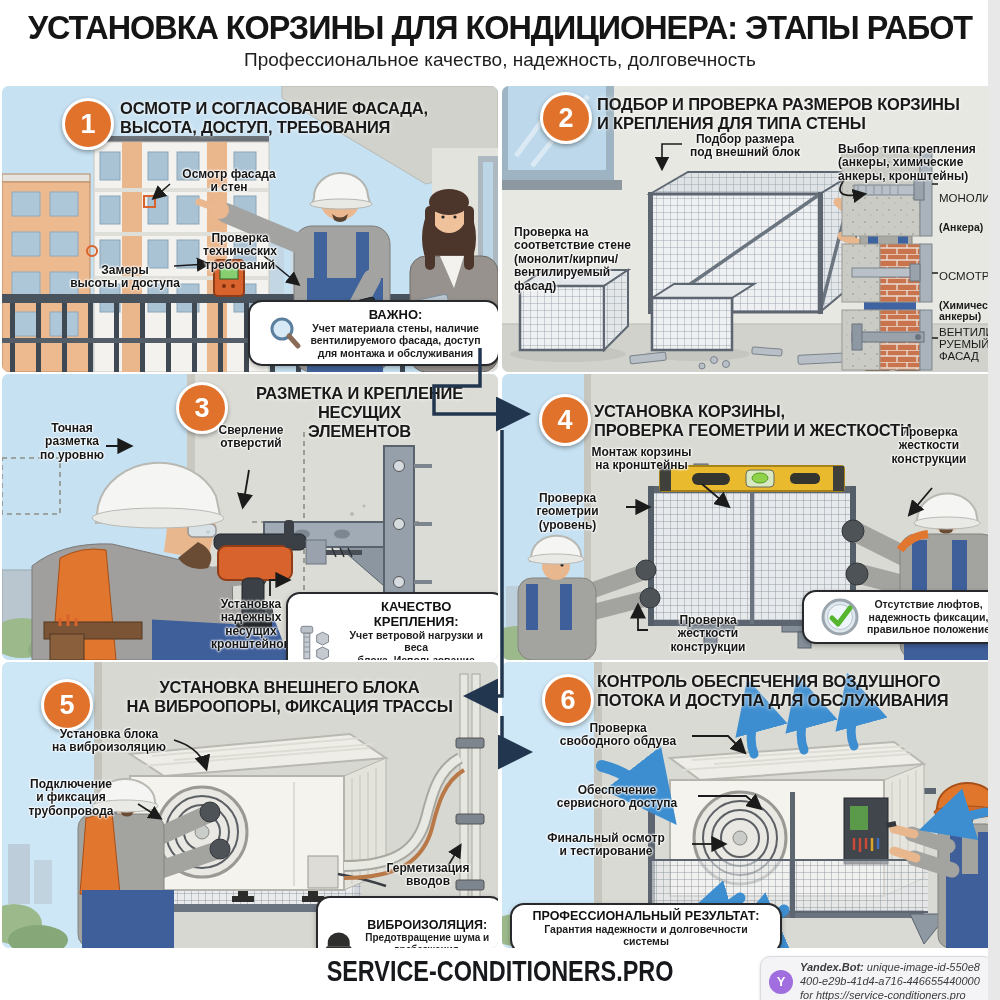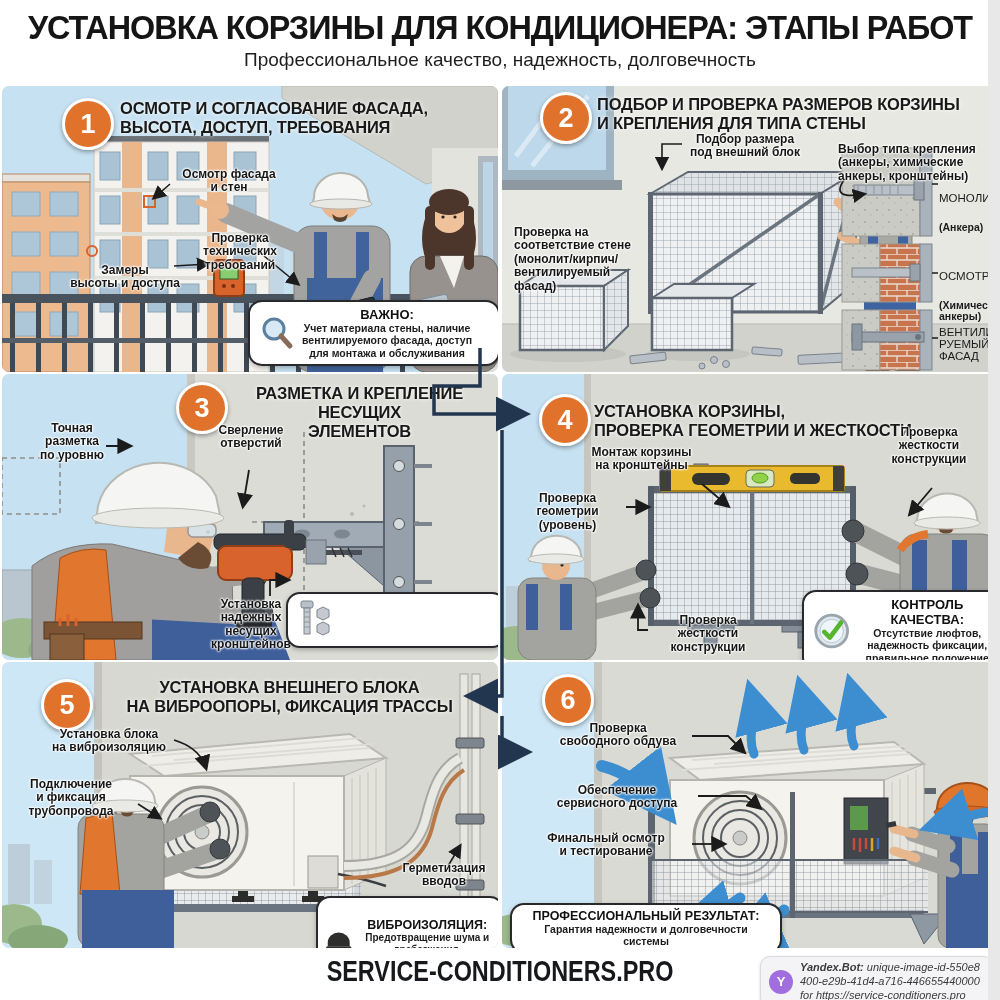--- a/index.html
+++ b/index.html
@@ -20,21 +20,21 @@
          box-shadow:0 2px 4px rgba(0,0,0,.35);display:flex;align-items:center;justify-content:center;
          color:#fff;font-size:27px;font-weight:700;z-index:4;}
   .ptitle{position:absolute;font-size:16.5px;line-height:1.16;font-weight:700;color:#191919;
           white-space:pre-line;z-index:4;letter-spacing:-.2px;
           text-shadow:0 0 3px rgba(255,255,255,.85),0 0 6px rgba(255,255,255,.6);}
   .lbl{position:absolute;font-size:12px;line-height:1.12;font-weight:700;color:#161616;white-space:pre-line;z-index:4;
        text-shadow:-1px 0 2px rgba(255,255,255,.9),1px 0 2px rgba(255,255,255,.9),0 -1px 2px rgba(255,255,255,.9),0 1px 2px rgba(255,255,255,.9);}
   .ctr{text-align:center}
   .callout{position:absolute;background:#fff;border:2.5px solid #27292c;border-radius:14px;
            box-shadow:0 2px 5px rgba(0,0,0,.25);display:flex;align-items:center;gap:7px;
-           padding:5px 9px;z-index:5;}
+           padding:5px 9px;z-index:5;justify-content:center;}
   .co-title{font-size:13px;font-weight:700;color:#111;text-align:center;}
   .co-body{font-size:10.5px;font-weight:700;line-height:1.18;color:#1c1c1c;text-align:center;white-space:pre-line;}
   .wt{position:absolute;left:437px;width:58px;z-index:4;white-space:pre-line;}
   .wt-name{font-size:11.5px;font-weight:400;line-height:1.05;white-space:pre-line;}
   .wt-detail{font-size:10.5px;font-weight:700;line-height:1.05;white-space:pre-line;}
   
   .ftr{position:absolute;left:0;top:948px;width:1000px;height:52px;background:#fff;}
   .brand{position:absolute;left:0;top:6px;width:1000px;text-align:center;font-size:30px;font-weight:700;
          letter-spacing:0;color:#16181b;transform:scaleX(.78);transform-origin:center;}
   .wm{position:absolute;right:7px;top:8px;width:215px;background:#f4f3f6;border:1px solid #dcdadf;
@@ -416,20 +416,26 @@
 несущих
 кронштейнов</div>
     <div class="callout" style="left:284px;top:218px;width:198px">
       <svg width="34" height="42" viewBox="0 0 34 42">
         <rect x="4" y="2" width="12" height="7" rx="2" fill="#b9c0c7" stroke="#7d858e"></rect>
         <rect x="7" y="9" width="6" height="26" fill="#c4cad0" stroke="#7d858e"></rect>
         <path d="M7,13 H13 M7,18 H13 M7,23 H13 M7,28 H13" stroke="#8d959d"></path>
         <polygon points="26,8 32,11 32,18 26,21 20,18 20,11" fill="#c4cad0" stroke="#7d858e"></polygon>
         <polygon points="26,23 32,26 32,33 26,36 20,33 20,26" fill="#c4cad0" stroke="#7d858e"></polygon>
       </svg>
+      <div>
+        <div class="co-title">КАЧЕСТВО КРЕПЛЕНИЯ:</div>
+        <div class="co-body">Учет ветровой нагрузки и веса
+блока. Использование
+сертифицированного крепежа</div>
+      </div>
     </div>
   </section>
 
   <section class="panel" id="p4">
     <svg class="scene" viewBox="0 0 496 286">
       <defs>
         <marker id="a4" markerWidth="9" markerHeight="9" refX="7" refY="4.5" orient="auto">
             <path d="M0,0L9,4.5L0,9z" fill="#1b1b1b"></path>
           </marker>
         <pattern id="s4m" width="7" height="7" patternUnits="userSpaceOnUse">
@@ -521,21 +527,20 @@
     <div class="lbl ctr" style="left:150px;top:240px;width:112px">Проверка
 жесткости
 конструкции</div>
     <div class="callout" style="left:300px;top:216px;width:184px">
       <svg width="40" height="40" viewBox="0 0 40 40">
         <circle cx="20" cy="20" r="17" fill="#dfe8ef" stroke="#9aa5ad" stroke-width="3"></circle>
         <circle cx="20" cy="20" r="12.5" fill="#eef6fb" stroke="#b9c4cc"></circle>
         <path d="M12,21 L18,27 L30,11" stroke="#56b52e" stroke-width="5" stroke-linecap="round" stroke-linejoin="round" fill="none"></path>
       </svg>
       <div>
-        <div class="co-title">КОНТРОЛЬ КАЧЕСТВА:</div>
         <div class="co-body">Отсутствие люфтов,
 надежность фиксации,
 правильное положение</div>
       </div>
     </div>
   </section>
 
   <section class="panel" id="p5">
     <svg class="scene" viewBox="0 0 496 286">
       <defs>
@@ -623,21 +628,21 @@
       <path d="M446,204 L458,184" stroke="#1b1b1b" stroke-width="1.6" fill="none" marker-end="url(#a5)"></path>
     </svg>
     <div class="badge" style="left:39px;top:17px">5</div>
     <div class="ptitle ctr" style="left:95px;top:16px;width:385px;text-align:center">УСТАНОВКА ВНЕШНЕГО БЛОКА
 НА ВИБРООПОРЫ, ФИКСАЦИЯ ТРАССЫ</div>
     <div class="lbl ctr" style="left:38px;top:66px;width:138px">Установка блока
 на виброизоляцию</div>
     <div class="lbl ctr" style="left:6px;top:116px;width:126px">Подключение
 и фиксация
 трубопровода</div>
-    <div class="lbl ctr" style="left:392px;top:200px;width:100px">Герметизация
+    <div class="lbl ctr" style="left:376px;top:200px;width:100px">Герметизация
 вводов</div>
     <div class="callout" style="left:314px;top:234px;width:170px;padding:20px 7px">
       <svg width="30" height="42" viewBox="0 0 30 42">
         <path d="M3,14 A12,11 0 0 1 27,14 L27,18 L3,18 Z" fill="#2e2e2c"></path>
         <rect x="1" y="18" width="28" height="5" rx="2" fill="#2e2e2c"></rect>
         <rect x="11" y="23" width="8" height="16" fill="#9aa3ad" stroke="#555"></rect>
         <path d="M11,27 H19 M11,31 H19 M11,35 H19" stroke="#555"></path>
       </svg>
       <div>
         <div class="co-title" style="font-size:12.5px">ВИБРОИЗОЛЯЦИЯ:</div>
@@ -721,20 +726,22 @@
         <path d="M484,150 C466,154 450,158 434,163" marker-end="url(#b6)"></path>
         <path d="M238,236 C218,252 202,258 188,262" stroke-width="11" marker-end="url(#b6)"></path>
         <path d="M282,248 C264,264 250,272 236,278" stroke-width="11" marker-end="url(#b6)"></path>
       </g>
 
       <path d="M190,74 H226 L242,90" stroke="#1b1b1b" stroke-width="1.8" fill="none" marker-end="url(#a6)"></path>
       <path d="M196,134 H244 L258,146" stroke="#1b1b1b" stroke-width="1.8" fill="none" marker-end="url(#a6)"></path>
       <path d="M190,182 H222" stroke="#1b1b1b" stroke-width="1.8" fill="none" marker-end="url(#a6)"></path>
     </svg>
     <div class="badge" style="left:40px;top:12px">6</div>
+    <div class="ptitle" style="left:95px;top:10px;width:395px">КОНТРОЛЬ ОБЕСПЕЧЕНИЯ ВОЗДУШНОГО
+ПОТОКА И ДОСТУПА ДЛЯ ОБСЛУЖИВАНИЯ</div>
     <div class="lbl ctr" style="left:42px;top:60px;width:148px">Проверка
 свободного обдува</div>
     <div class="lbl ctr" style="left:36px;top:122px;width:158px">Обеспечение
 сервисного доступа</div>
     <div class="lbl ctr" style="left:20px;top:170px;width:168px">Финальный осмотр
 и тестирование</div>
     <div class="callout" style="left:8px;top:241px;width:252px;padding:4px 8px;flex-direction:column;gap:0">
       <div class="co-title" style="font-size:12.5px">ПРОФЕССИОНАЛЬНЫЙ РЕЗУЛЬТАТ:</div>
       <div class="co-body" style="font-size:10.5px">Гарантия надежности и долговечности системы</div>
     </div>

